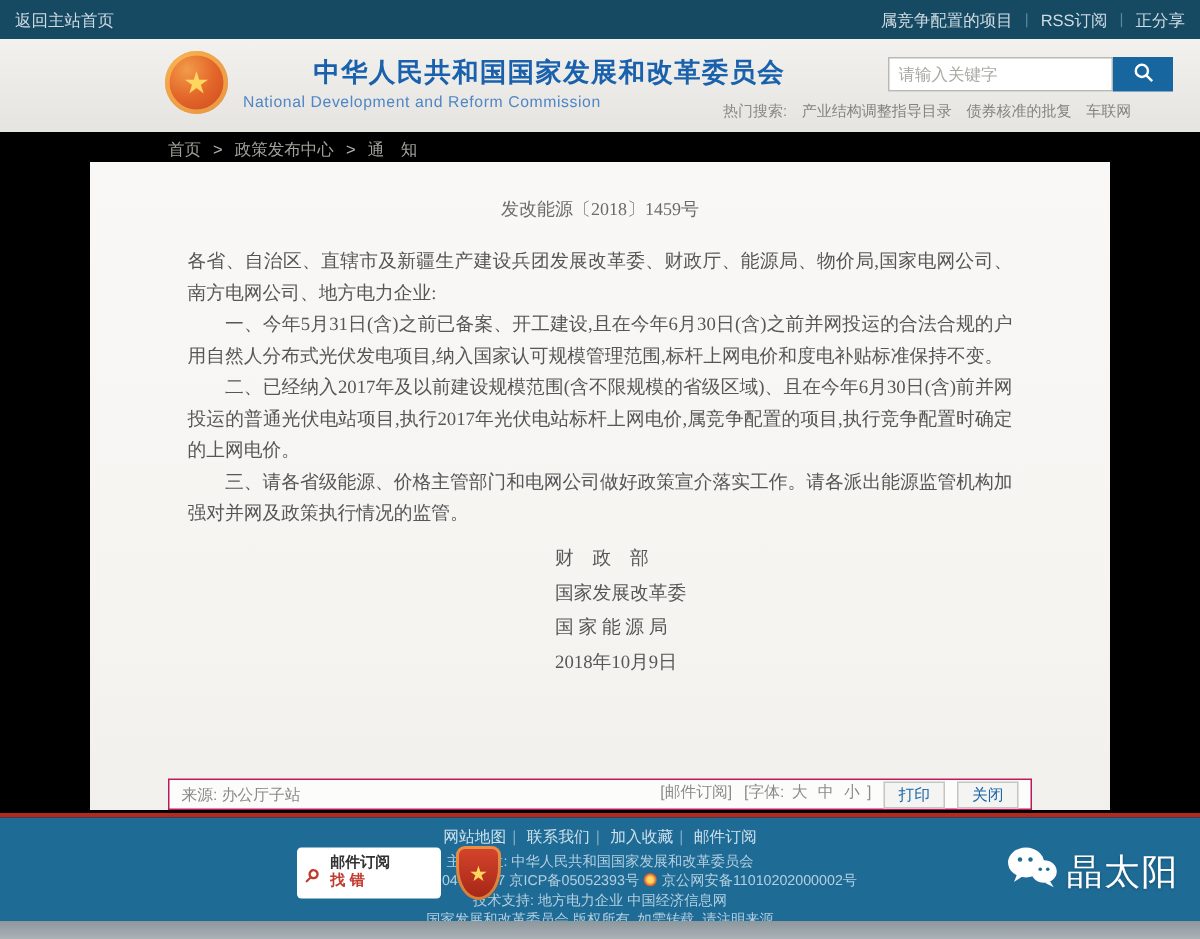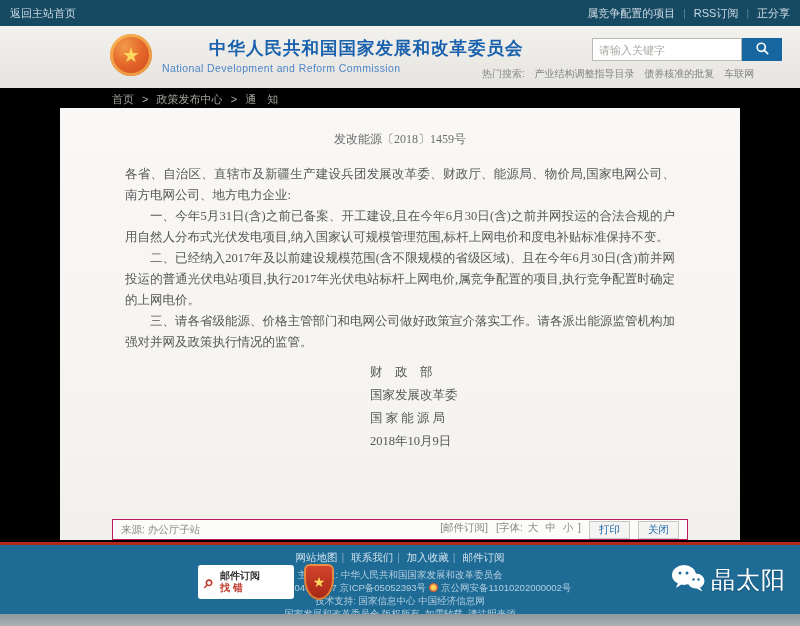--- a/index.html
+++ b/index.html
@@ -189,21 +189,21 @@
       <a href="#">网站地图</a><span class="sep">|</span>
       <a href="#">联系我们</a><span class="sep">|</span>
       <a href="#">加入收藏</a><span class="sep">|</span>
       <a href="#">邮件订阅</a>
     </div>
     <div class="f-lines">
       <div>主办单位: 中华人民共和国国家发展和改革委员会</div>
       <div>
         <span>网站标识码: bm04000007 京ICP备05052393号</span><span class="beian-icon"></span><a href="#">京公网安备11010202000002号</a>
       </div>
-      <div>技术支持: 国家信息中心 中国经济信息网</div>
+      <div>技术支持: 地方电力企业 中国经济信息网</div>
       <div>国家发展和改革委员会 版权所有, 如需转载, 请注明来源</div>
     </div>
 
     <div class="f-badges">
       <div class="err-badge">
         <span class="err-glyph">⌕</span>
         <span class="err-text">
           <span>邮件订阅</span><br>
           <span class="red">找错</span>
         </span>

